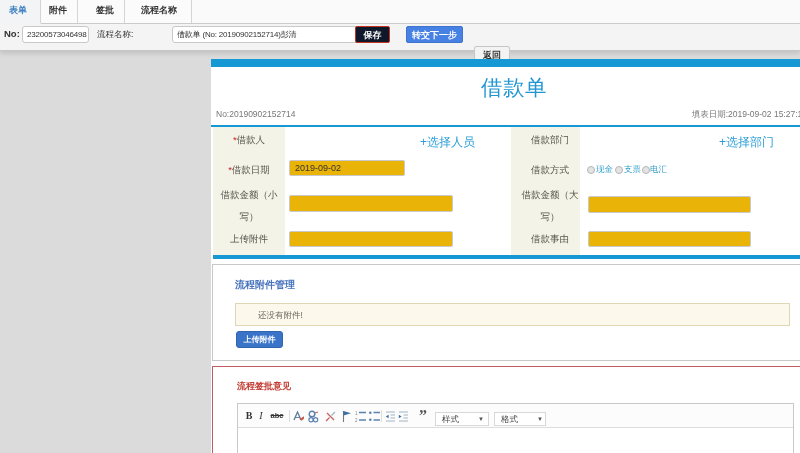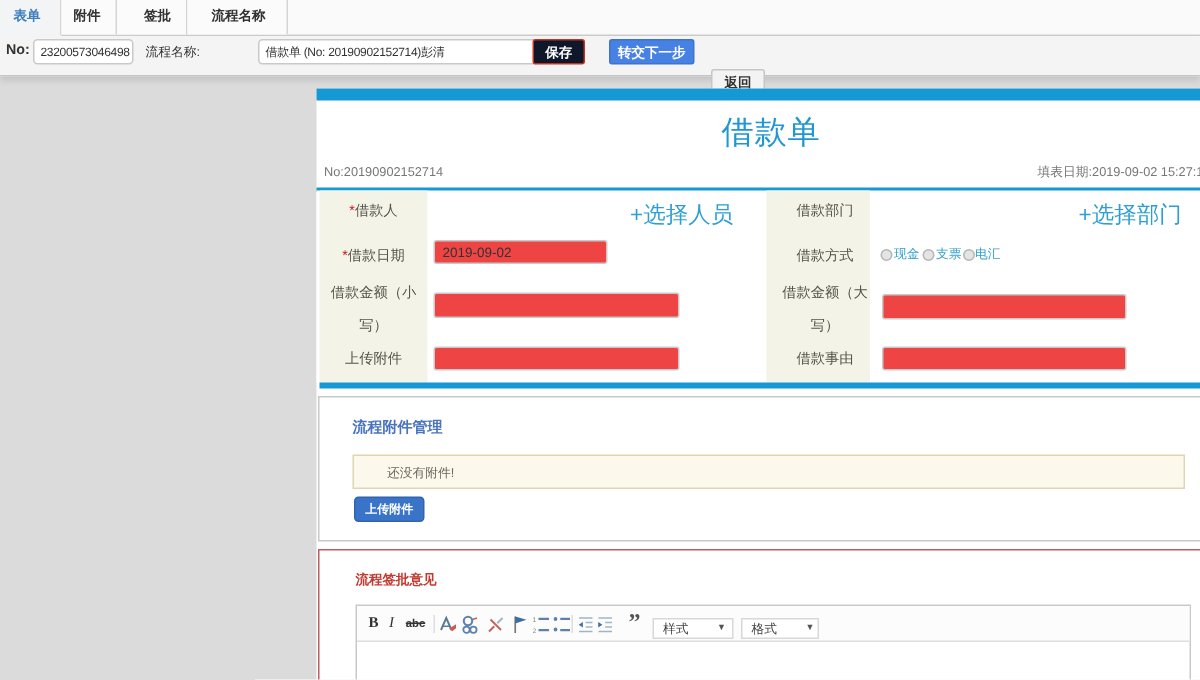--- a/index.html
+++ b/index.html
@@ -28,22 +28,22 @@
 #noline { left:5px; top:50px; font-size:8.5px; color:#777; }
 #dateline { right:10px; top:50px; font-size:8.5px; color:#777; }
 #div1 { left:0; top:66px; width:606px; height:2.5px; background:#1598d4; }
 #formarea { left:0; top:68px; width:606px; height:128px; background:#fff; }
 .cream { position:absolute; top:0; height:128px; background:#f4f3e8; }
 #creamA { left:2px; width:72px; }
 #creamC { left:300px; width:69px; }
 .flabel { position:absolute; font-size:9.5px; color:#55534a; width:72px; text-align:center; }
 .red { color:#cc2222; }
 .gin { position:absolute; background:linear-gradient(#d9d9df,#efefec 70%); border:1px solid #c6c6c6; border-radius:3px; font-size:8.5px; font-weight:bold; color:#2f8b33; line-height:16px; padding-left:5px; }
-.win { position:absolute; background:#ef4444; border:1px solid #c9c9c9; border-radius:2px; font-size:9px; color:#333; line-height:14px; padding-left:5px; }
-.blink { position:absolute; font-size:15px; color:#2e9fd6; }
+.win { position:absolute; background:#eab308; border:1px solid #c9c9c9; border-radius:2px; font-size:9px; color:#333; line-height:14px; padding-left:5px; }
+.blink { position:absolute; font-size:12px; color:#2e9fd6; }
 .radio { position:absolute; width:8px; height:8px; border-radius:50%; background:#e4e4e4; border:1px solid #b5b5b5; }
 .rtext { position:absolute; font-size:8.5px; color:#35a0cc; }
 #div2 { left:2px; top:196px; width:604px; height:4px; background:#1598d4; }
 
 
 #attach { left:1px; top:205px; width:605px; height:97px; background:#fff; border:1px solid #c8c8c8; }
 #attach h3 { position:absolute; left:22px; top:13px; font-size:10px; color:#4a74bd; }
 #yellow { position:absolute; left:22px; top:38px; width:555px; height:23px; background:#fcf9ec; border:1px solid #ded6b5; }
 #yellow span { position:absolute; left:22px; top:6px; font-size:8.5px; color:#6b675f; }
 #upbtn { position:absolute; left:23px; top:66px; width:47px; height:17px; background:#3a74c9; border:1px solid #3264ad; border-radius:3px; color:#fff; font-size:8px; font-weight:bold; text-align:center; line-height:15px; }

